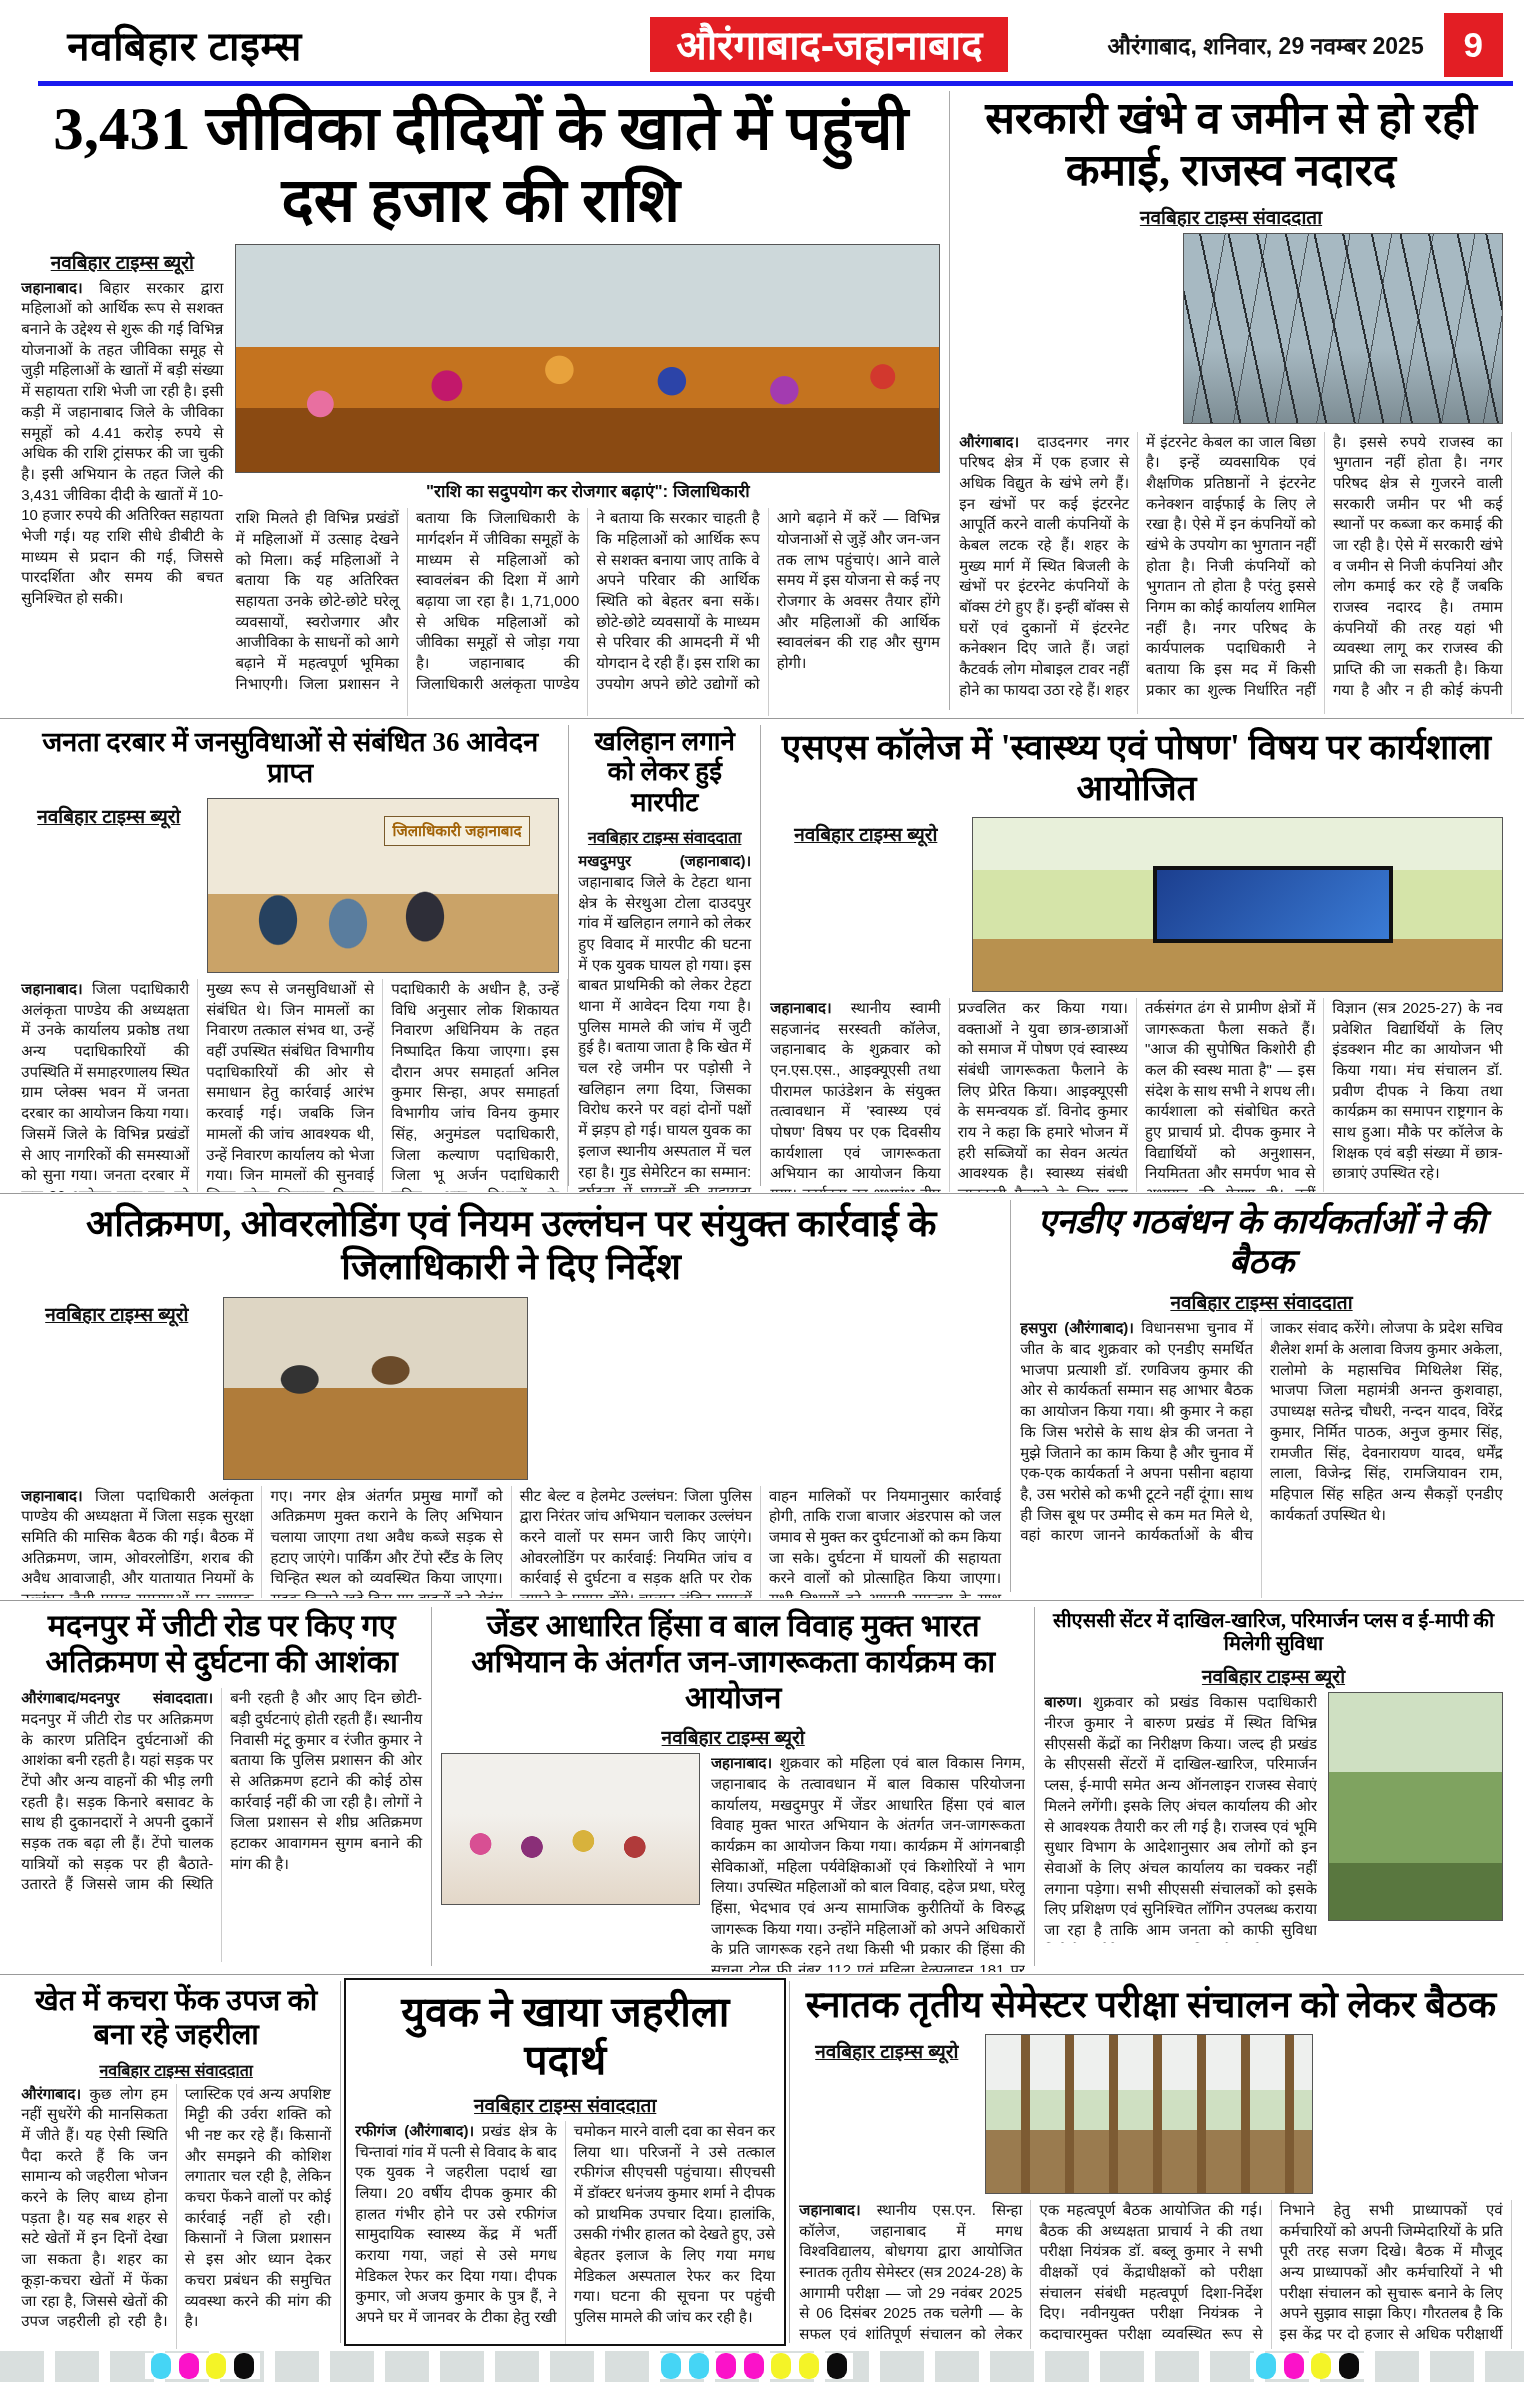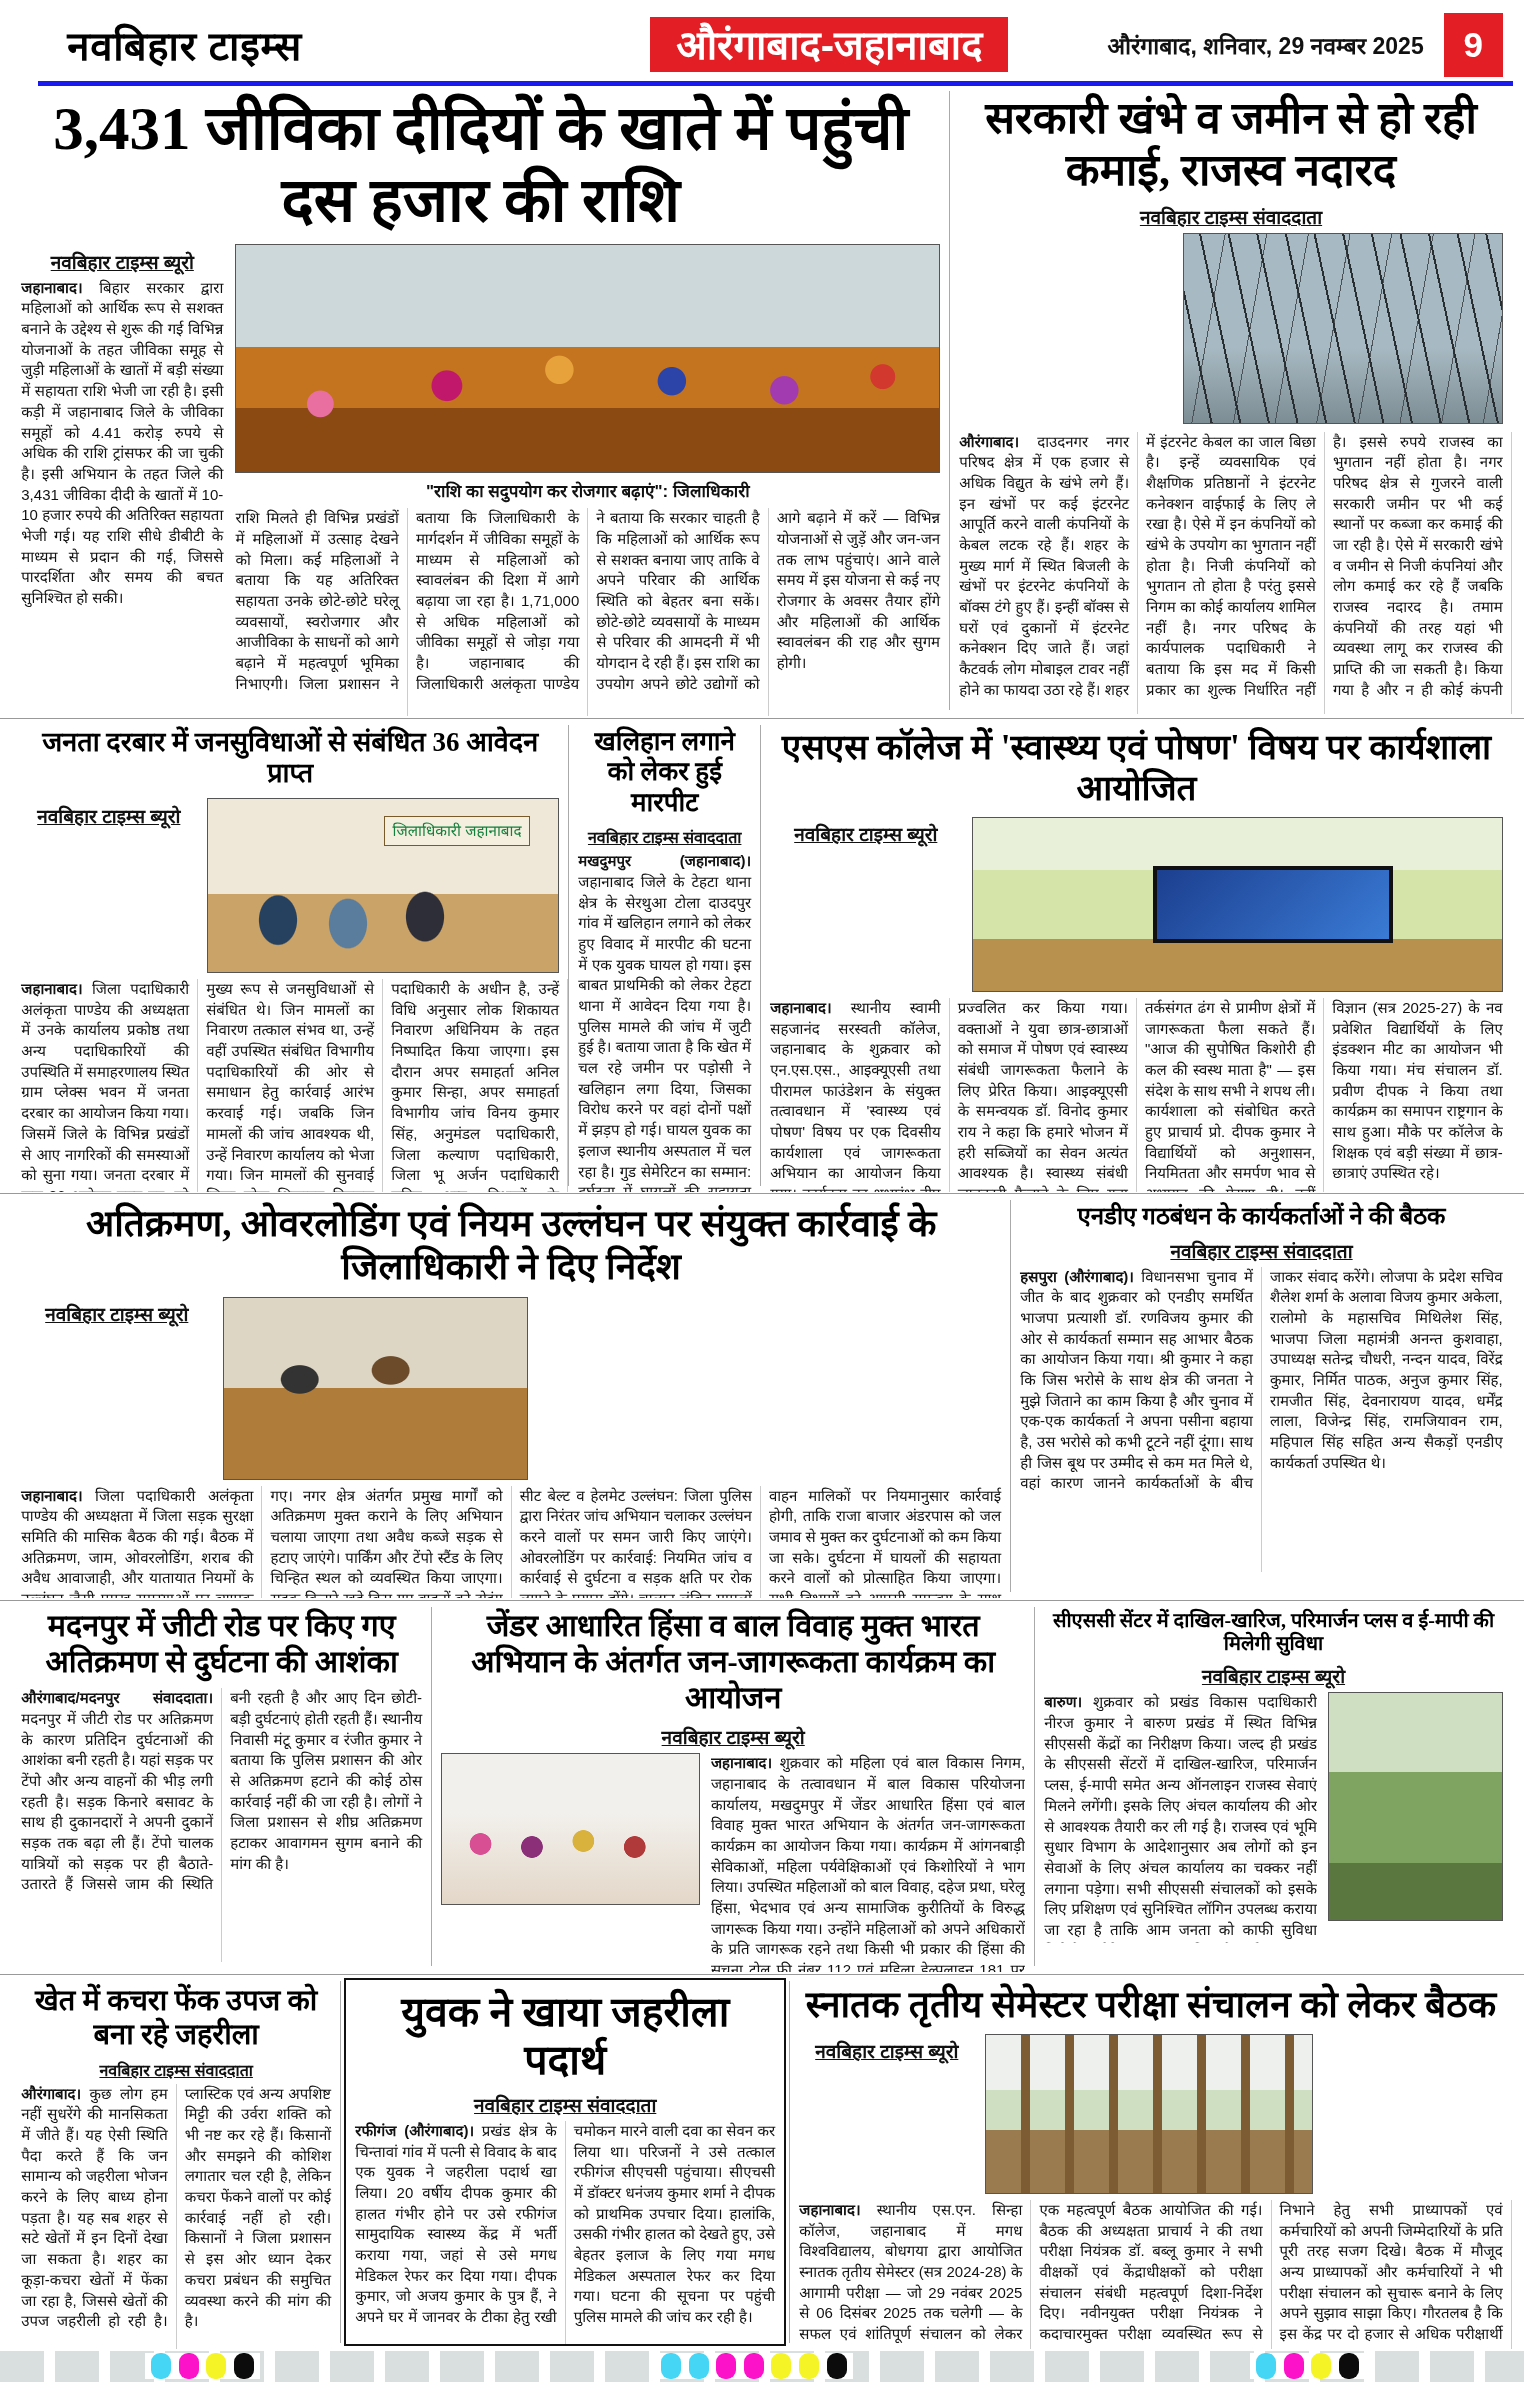--- a/index.html
+++ b/index.html
@@ -58,21 +58,21 @@
      radial-gradient(35px 35px at 15% 60%,#d84f93 0 30%,transparent 32%),
      radial-gradient(35px 35px at 35% 62%,#8a2f78 0 30%,transparent 32%),
      radial-gradient(35px 35px at 55% 58%,#d8b23c 0 30%,transparent 32%),
      radial-gradient(35px 35px at 75% 62%,#b03a3a 0 30%,transparent 32%),
      linear-gradient(180deg,#f2f0ec 0 40%,#e3d7c8 100%);}
   .ph-field{background:linear-gradient(180deg,#cfe0c2 0 35%,#7fa360 35% 75%,#59773f 75% 100%);}
   .ph-room{background:
      repeating-linear-gradient(90deg,transparent 0 35px,#7d5b33 35px 44px),
      linear-gradient(180deg,#eef0ee 0 35%,#cfe0c2 35% 60%,#9a7b4f 60% 100%);}
   .nameplate{position:absolute;right:8%;top:10%;background:#f5efdf;border:1.5px solid #7a5a2a;
-     color:#15803d;font-weight:normal;font-size:15.2px;padding:4.6px 7.6px;text-align:center;line-height:1.2;}
+     color:#a16207;font-weight:bold;font-size:15.2px;padding:4.6px 7.6px;text-align:center;line-height:1.2;}
   .boxed{border:2.3px solid #111;}
   
   .strip{position:absolute;left:0;right:0;top:2351px;height:30.5px;
      background:repeating-linear-gradient(90deg,#d9dfde 0 44px,#ffffff 44px 55px);}
   .cluster{position:absolute;top:1.5px;display:flex;gap:7.6px;background:#fff;padding:0 6.1px;}
   .dot{width:20px;height:26px;border-radius:9.1px;}
   .dc{background:#45d5f5;} .dm{background:#fb12c9;} .dy{background:#f4f427;} .dk{background:#0c0c0c;}
 </style>
 </head>
 <body>
@@ -171,21 +171,21 @@
         <div class="photo ph-meeting" style="width:305px;height:183px;"></div>
         <div style="flex:1;"></div>
       </div>
       <div class="body-txt cols4" style="height:175px;margin-top:6.1px;">
         <span class="dl">जहानाबाद।</span>
         <span>जिला पदाधिकारी अलंकृता पाण्डेय की अध्यक्षता में जिला सड़क सुरक्षा समिति की मासिक बैठक की गई। बैठक में अतिक्रमण, जाम, ओवरलोडिंग, शराब की अवैध आवाजाही, और यातायात नियमों के उल्लंघन जैसी प्रमुख समस्याओं पर व्यापक चर्चा हुई। चिन्हित स्थलों पर पदाधिकारियों द्वारा संयुक्त रूप से कार्रवाई के निर्देश दिए गए। नगर क्षेत्र अंतर्गत प्रमुख मार्गों को अतिक्रमण मुक्त कराने के लिए अभियान चलाया जाएगा तथा अवैध कब्जे सड़क से हटाए जाएंगे। पार्किंग और टेंपो स्टैंड के लिए चिन्हित स्थल को व्यवस्थित किया जाएगा। सड़क किनारे खड़े किए गए वाहनों को टोइंग गाड़ी के माध्यम से हटाया जाएगा और नियमानुसार दंड अधिरोपित किया जाएगा। सीट बेल्ट व हेलमेट उल्लंघन: जिला पुलिस द्वारा निरंतर जांच अभियान चलाकर उल्लंघन करने वालों पर समन जारी किए जाएंगे। ओवरलोडिंग पर कार्रवाई: नियमित जांच व कार्रवाई से दुर्घटना व सड़क क्षति पर रोक लगाने के प्रयास होंगे। चालान लंबित मामलों में सख्ती: जिला परिवहन पदाधिकारी ने बताया कि चालान भुगतान नहीं करने वाले वाहन मालिकों पर नियमानुसार कार्रवाई होगी, ताकि राजा बाजार अंडरपास को जल जमाव से मुक्त कर दुर्घटनाओं को कम किया जा सके। दुर्घटना में घायलों की सहायता करने वालों को प्रोत्साहित किया जाएगा। सभी विभागों को आपसी समन्वय के साथ अभियान चलाने तथा नियम उल्लंघन पर निरंतर सख्त कार्रवाई के निर्देश दिए गए।</span>
       </div>
     </div>
     <div class="vdiv"></div>
     <div class="article" style="flex:1;">
-      <div class="hl" style="font-size:24px;">एनडीए गठबंधन के कार्यकर्ताओं ने की बैठक</div>
+      <div class="hl" style="font-size:34px;font-style:italic;">एनडीए गठबंधन के कार्यकर्ताओं ने की बैठक</div>
       <div class="byline">नवबिहार टाइम्स संवाददाता</div>
       <div class="body-txt cols2" style="height:305px;">
         <span class="dl">हसपुरा (औरंगाबाद)।</span>
         <span>विधानसभा चुनाव में जीत के बाद शुक्रवार को एनडीए समर्थित भाजपा प्रत्याशी डॉ. रणविजय कुमार की ओर से कार्यकर्ता सम्मान सह आभार बैठक का आयोजन किया गया। श्री कुमार ने कहा कि जिस भरोसे के साथ क्षेत्र की जनता ने मुझे जिताने का काम किया है और चुनाव में एक-एक कार्यकर्ता ने अपना पसीना बहाया है, उस भरोसे को कभी टूटने नहीं दूंगा। साथ ही जिस बूथ पर उम्मीद से कम मत मिले थे, वहां कारण जानने कार्यकर्ताओं के बीच जाकर संवाद करेंगे। लोजपा के प्रदेश सचिव शैलेश शर्मा के अलावा विजय कुमार अकेला, रालोमो के महासचिव मिथिलेश सिंह, भाजपा जिला महामंत्री अनन्त कुशवाहा, उपाध्यक्ष सतेन्द्र चौधरी, नन्दन यादव, विरेंद्र कुमार, निर्मित पाठक, अनुज कुमार सिंह, रामजीत सिंह, देवनारायण यादव, धर्मेंद्र लाला, विजेन्द्र सिंह, रामजियावन राम, महिपाल सिंह सहित अन्य सैकड़ों एनडीए कार्यकर्ता उपस्थित थे।</span>
       </div>
     </div>
   </div>
 
   <div class="band" style="top:1600px;height:372px;border-top:1.5px solid #999;">
     <div class="article" style="width:419px;">

